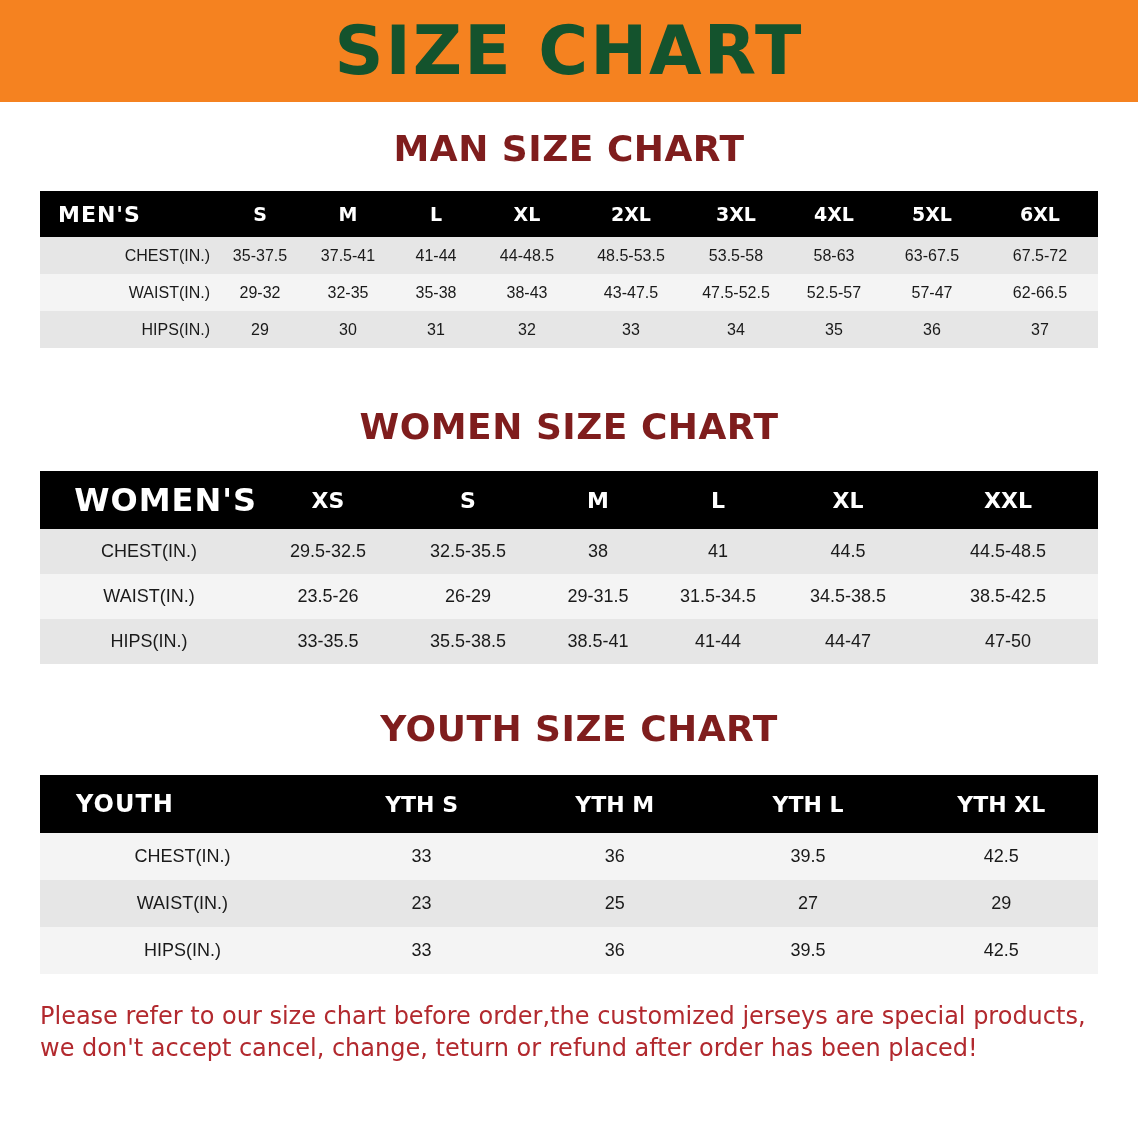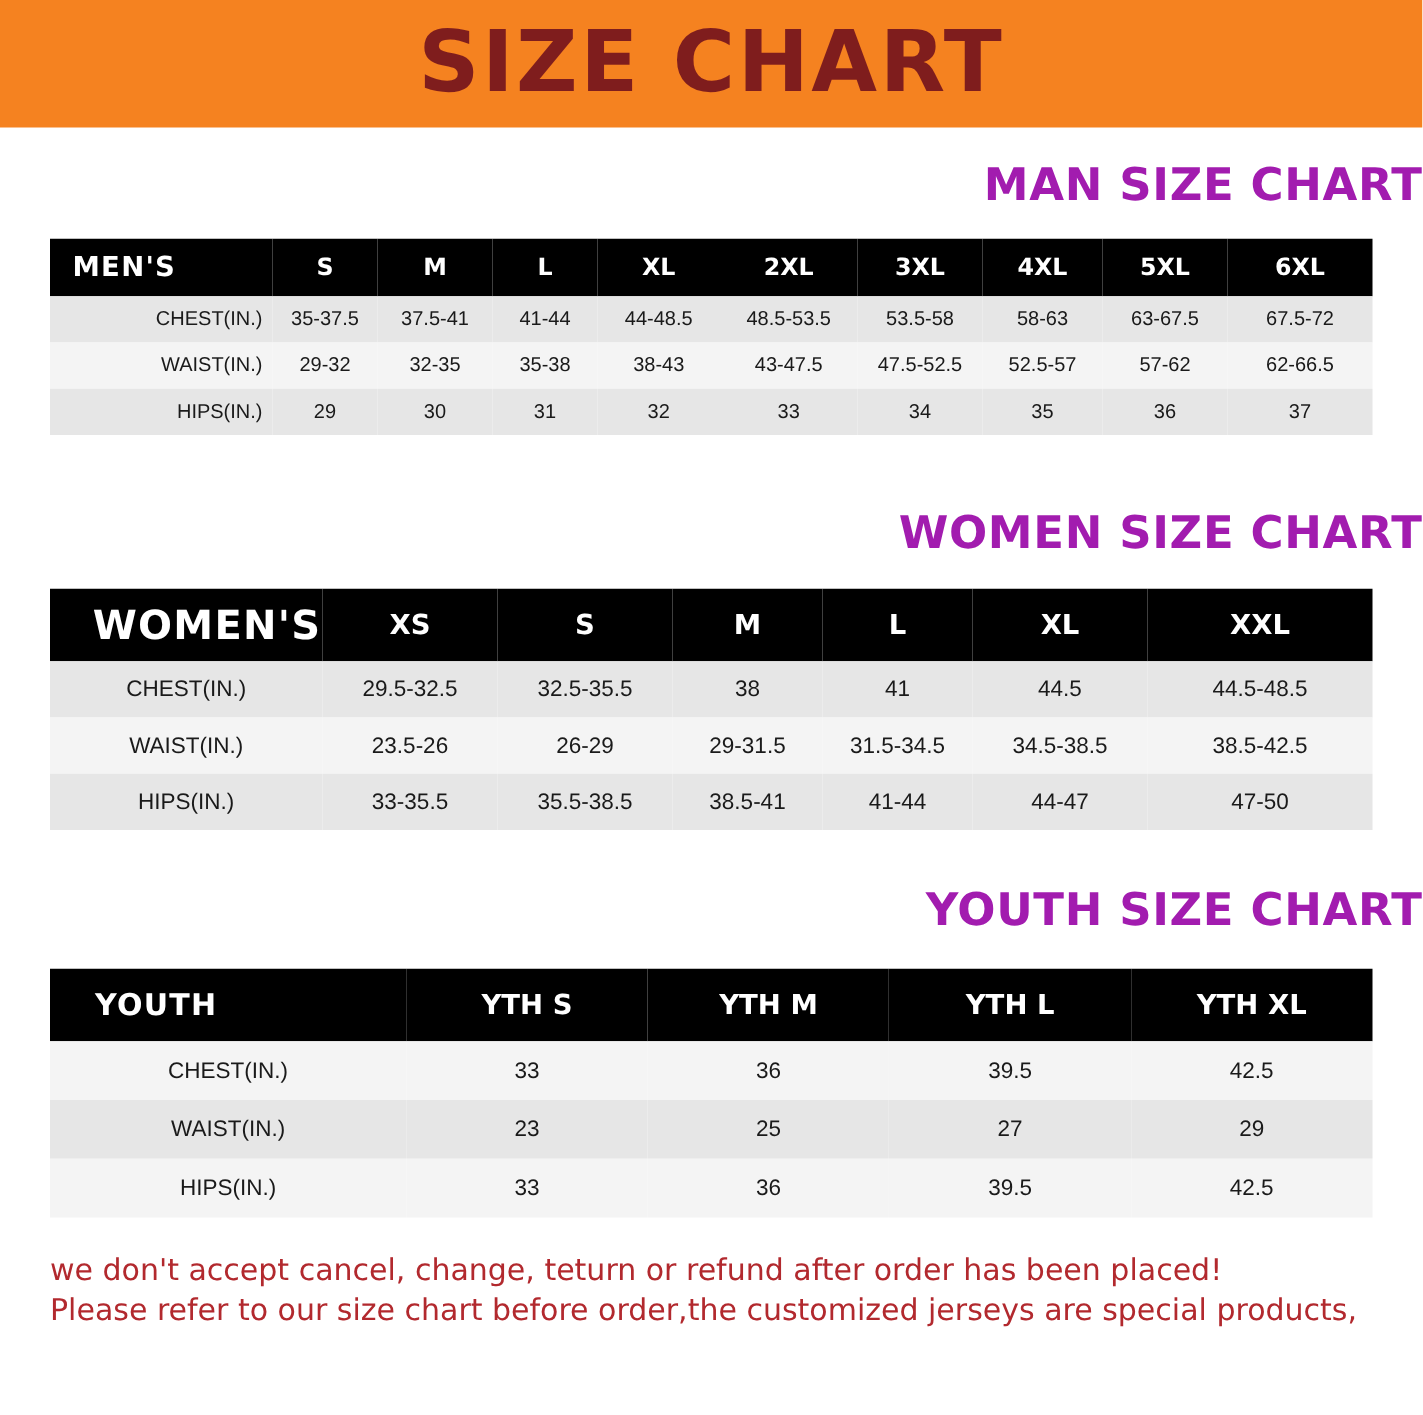--- a/index.html
+++ b/index.html
@@ -28,33 +28,33 @@
     background: #F58220;
     display: flex;
     align-items: center;
     justify-content: center;
   }
   .banner-title {
     font-family: "DejaVu Sans", sans-serif;
     font-weight: bold;
     font-size: 68px;
     letter-spacing: 2px;
-    color: #7f1d1d;
+    color: #14532d;
     line-height: 1;
     text-align: center;
   }
 
   
   .section-title {
-    text-align: right;
+    text-align: center;
     font-family: "DejaVu Sans", sans-serif;
     font-weight: bold;
     font-size: 36px;
     letter-spacing: 0.5px;
-    color: #a21caf;
+    color: #7f1d1d;
   }
   .section-title.man    { margin-top: 26px; margin-bottom: 22px; }
   .section-title.women  { margin-top: 58px; margin-bottom: 24px; }
   .section-title.youth  { margin-top: 44px; margin-bottom: 26px; margin-left: 20px; }
 
   
   .table-wrap {
     margin: 0 40px;
   }
   table.size-table {
@@ -157,21 +157,21 @@
         </tr>
         <tr class="row-even">
           <td class="lead">WAIST(IN.)</td>
           <td>29-32</td>
           <td>32-35</td>
           <td>35-38</td>
           <td>38-43</td>
           <td>43-47.5</td>
           <td>47.5-52.5</td>
           <td>52.5-57</td>
-          <td>57-62</td>
+          <td>57-47</td>
           <td>62-66.5</td>
         </tr>
         <tr class="row-odd">
           <td class="lead">HIPS(IN.)</td>
           <td>29</td>
           <td>30</td>
           <td>31</td>
           <td>32</td>
           <td>33</td>
           <td>34</td>
@@ -277,17 +277,17 @@
           <td>33</td>
           <td>36</td>
           <td>39.5</td>
           <td>42.5</td>
         </tr>
       </tbody>
     </table>
   </div>
 
   <div class="note">
+    <div>Please refer to our size chart before order,the customized jerseys are special products,</div>
     <div>we don't accept cancel, change, teturn or refund after order has been placed!</div>
-    <div>Please refer to our size chart before order,the customized jerseys are special products,</div>
   </div>
 
 </div>
 
 </body></html>

